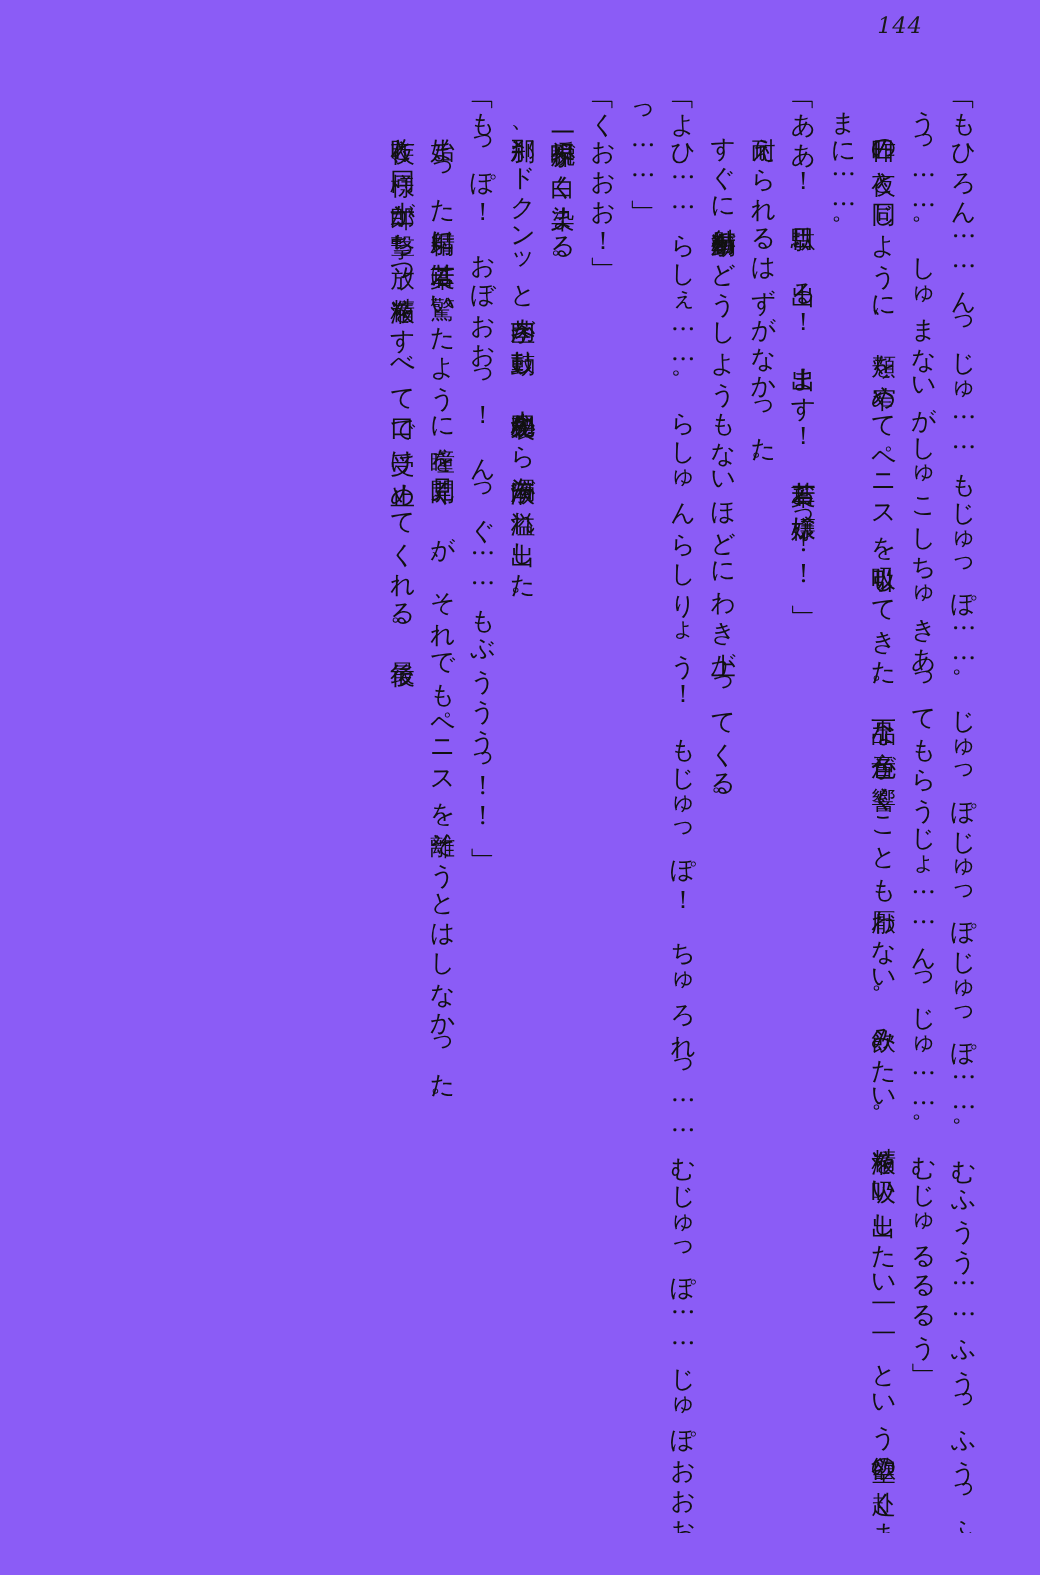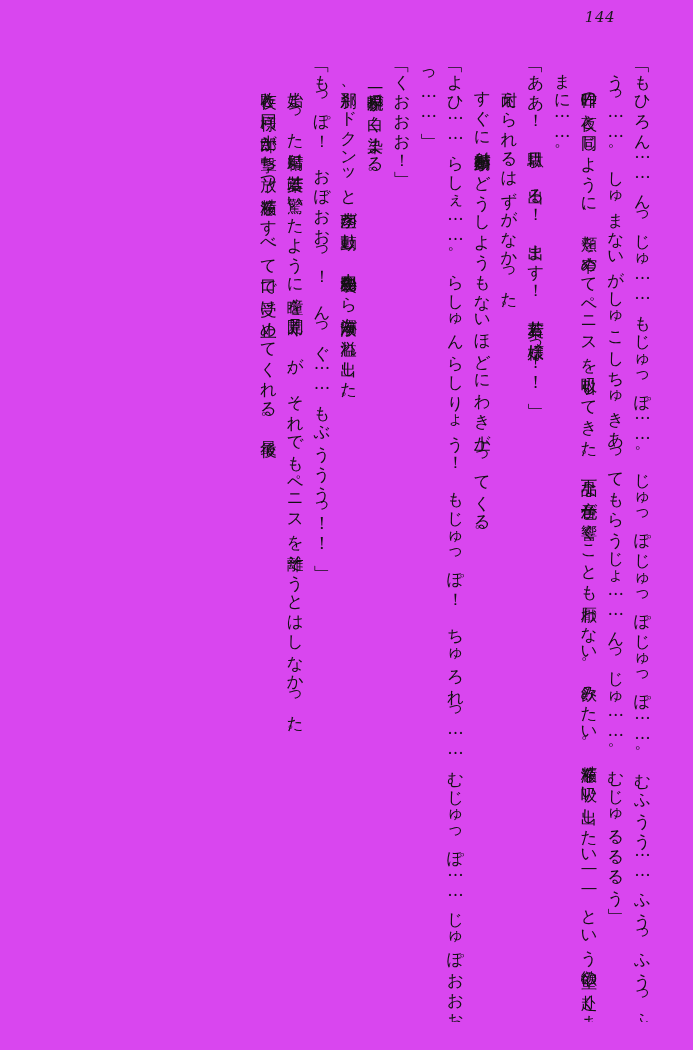--- a/index.html
+++ b/index.html
@@ -11,21 +11,21 @@
     width: 693px;
     height: 1050px;
     overflow: hidden;
     font-family: "DejaVu Serif", "Liberation Serif", serif;
     color: #111111;
   }
   .page {
     position: relative;
     width: 693px;
     height: 1050px;
-    background: #d946ef;
+    background: #8b5cf6;
     box-sizing: border-box;
   }
   .page-number {
     position: absolute;
     top: 8px;
     right: 78px;
     font-family: "DejaVu Serif", "Liberation Serif", serif;
     font-style: italic;
     font-size: 15px;
     letter-spacing: 0.5px;

